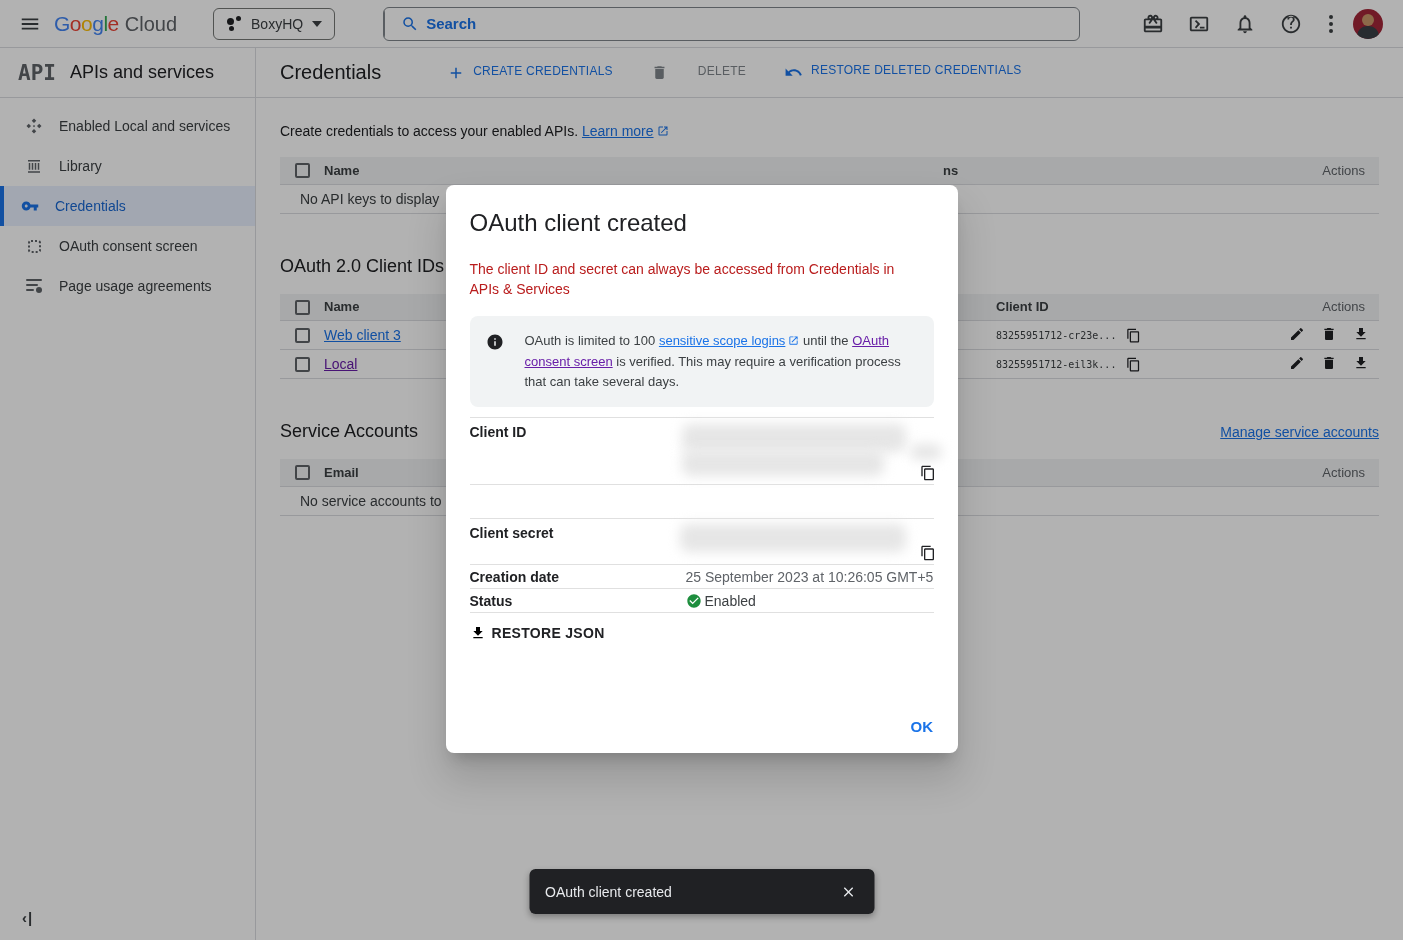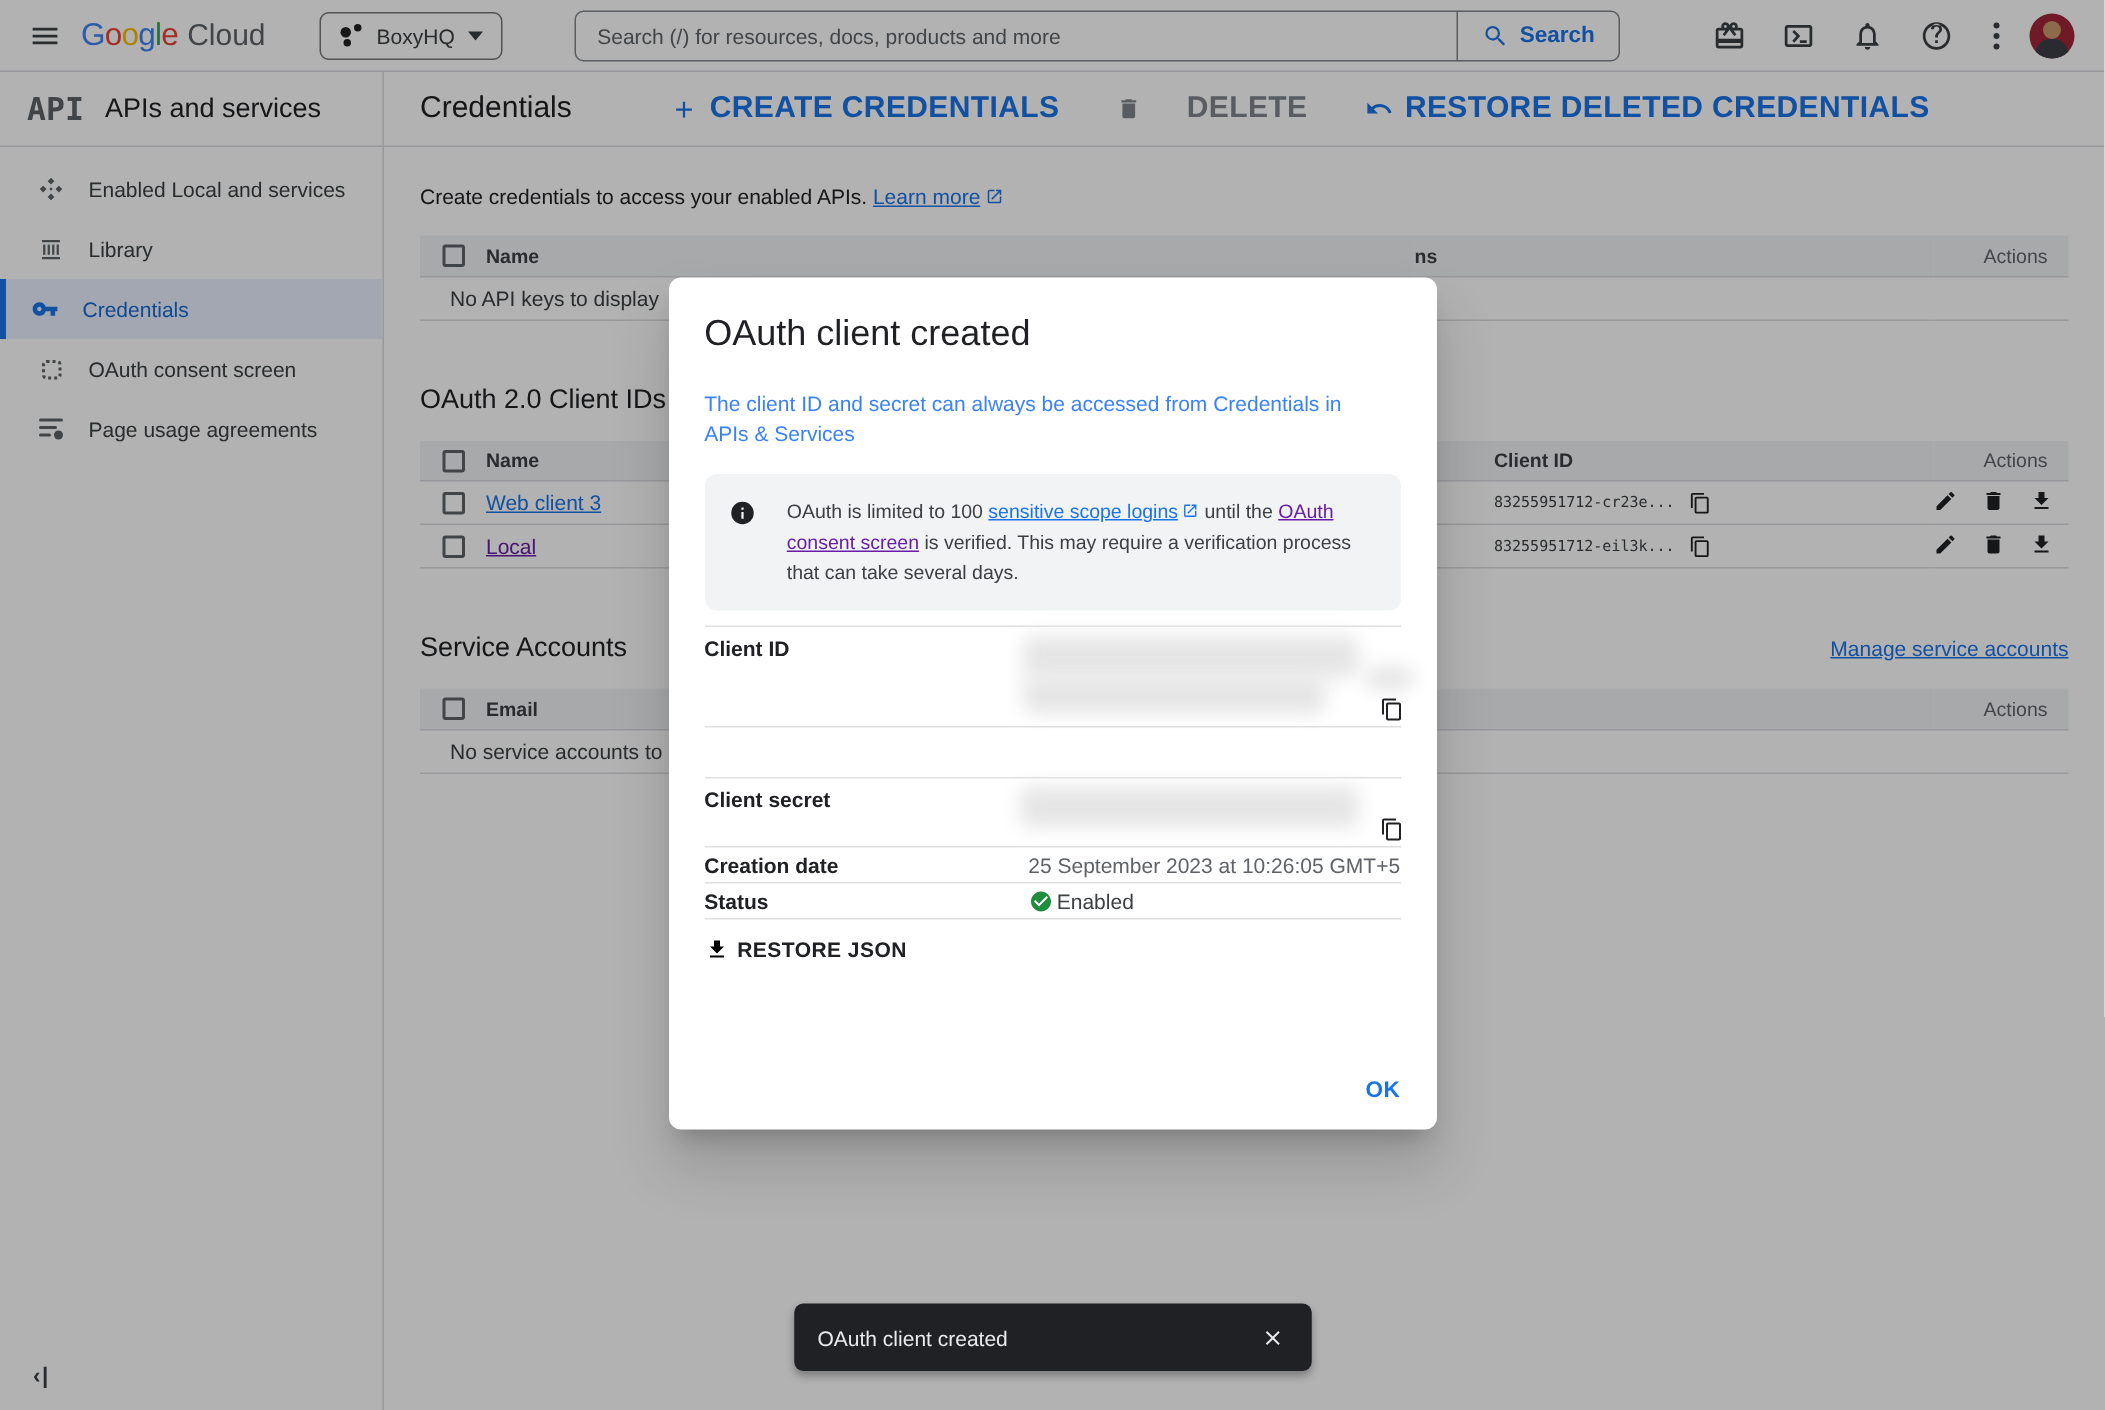--- a/index.html
+++ b/index.html
@@ -37,21 +37,21 @@
   .sb-item .sb-icon { width:18px; height:18px; display:flex; align-items:center; justify-content:center; }
   .sb-item .sb-icon svg { fill:#5f6368; }
   .sb-item.selected { background:#e8f0fe; color:#1967d2; border-left-color:#1a73e8; padding-left:17px; }
   .sb-item.selected .sb-icon svg { fill:#1a73e8; }
   .sb-collapse { position:absolute; left:22px; bottom:14px; font-size:15px; font-weight:700; color:#3c4043; cursor:pointer; letter-spacing:1px; }
 
   
   .main { flex:1; display:flex; flex-direction:column; background:#fff; min-width:0; }
   .page-header { height:50px; display:flex; align-items:center; padding-left:24px; border-bottom:1px solid #dadce0; flex:none; }
   .page-title { font-size:20px; color:#202124; margin-right:66px; }
-  .tool-btn { display:flex; align-items:center; gap:8px; background:none; border:none; cursor:pointer; font-size:20px; font-weight:700; letter-spacing:0.25px; color:#1a73e8; margin-right:38px; font-family:inherit; }
+  .tool-btn { display:flex; gap:8px; background:none; border:none; cursor:pointer; font-size:12px; font-weight:400; letter-spacing:0.25px; color:#1a73e8; margin-right:38px; font-family:inherit; }
   .tool-btn svg { fill:#1a73e8; }
   .tool-btn.disabled { color:#80868b; cursor:default;gap:30px; }
   .tool-btn.disabled svg { fill:#80868b; }
   .content { padding:0 24px; position:relative; }
   .intro { margin-top:25px; font-size:14px; color:#202124; }
   .link { color:#1a73e8; text-decoration:underline; cursor:pointer; }
   .link-visited { color:#681da8; text-decoration:underline; cursor:pointer; }
   .ext-icon { display:inline-block; vertical-align:-1px; margin-left:3px; }
   .section-h { font-size:18px; font-weight:400; color:#202124; }
   .h-apikeys { margin-top:33px; }
@@ -68,21 +68,21 @@
   .mini-icon-btn { background:none; border:none; cursor:pointer; padding:0; display:inline-flex; align-items:center; }
   .mini-icon-btn svg { fill:#202124; }
   .actions-cell { text-align:right; padding-right:10px !important; }
   .actions-head { text-align:right !important; padding-right:14px !important; font-weight:500 !important; color:#5f6368 !important; }
   .row-actions { display:inline-flex; gap:16px; }
 
   
   .scrim { position:absolute; inset:0; background:rgba(0,0,0,0.30); z-index:50; }
   .dialog { position:absolute; left:50%; transform:translateX(-50%); top:185px; width:512px; height:568px; background:#fff; border-radius:8px; z-index:60; box-shadow:0 11px 15px -7px rgba(0,0,0,.2), 0 24px 38px 3px rgba(0,0,0,.14); padding:24px; }
   .dlg-title { font-size:24px; font-weight:400; color:#202124; margin-bottom:22px; }
-  .dlg-sub { font-size:14px; color:#3b82f6; line-height:20px; width:452px; }
+  .dlg-sub { font-size:14px; color:#b91c1c; line-height:20px; width:452px; }
   .notice { margin-top:17px; background:#f1f3f4; border-radius:8px; padding:15px 16px; display:flex; gap:21px; }
   .notice-text { font-size:13px; line-height:20px; color:#3c4043; width:382px; }
   .notice svg.info { fill:#202124; flex:none; margin-top:2px; }
   .fields { margin-top:10px; }
   .frow { display:flex; border-bottom:1px solid #e0e0e0; }
   .frow-top { border-top:1px solid #e0e0e0; }
   .flabel { width:216px; font-size:14px; font-weight:700; color:#202124; padding-top:6px; }
   .fvalue { width:248px; position:relative; font-size:14px; color:#5f6368; padding-top:6px; }
   .row-clientid { height:68px; }
   .spacer { height:33px; }
@@ -124,21 +124,20 @@
     <button class="project-btn">
       <span class="proj-icon">
         <i style="left:1px;top:2px;width:7px;height:7px;"></i>
         <i style="left:10px;top:0;width:5px;height:5px;"></i>
         <i style="left:3px;top:10px;width:5px;height:5px;"></i>
       </span>
       <span>BoxyHQ</span>
       <span class="caret-down"></span>
     </button>
     <div class="searchbar">
-      <input type="text" placeholder="Search (/) for resources, docs, products and more" style="">
       <button class="search-go">
         <svg width="18" height="18" viewBox="0 0 24 24">
             <path d="M15.5 14h-.79l-.28-.27A6.47 6.47 0 0 0 16 9.5 6.5 6.5 0 1 0 9.5 16c1.61 0 3.09-.59 4.23-1.57l.27.28v.79l5 4.99L20.49 19l-4.99-5zm-6 0C7.01 14 5 11.99 5 9.5S7.01 5 9.5 5 14 7.01 14 9.5 11.99 14 9.5 14z"></path>
           </svg>
         <span>Search</span>
       </button>
     </div>
     <div class="tb-right">
       <button class="icon-btn">
         <svg width="22" height="22" viewBox="0 0 24 24">

